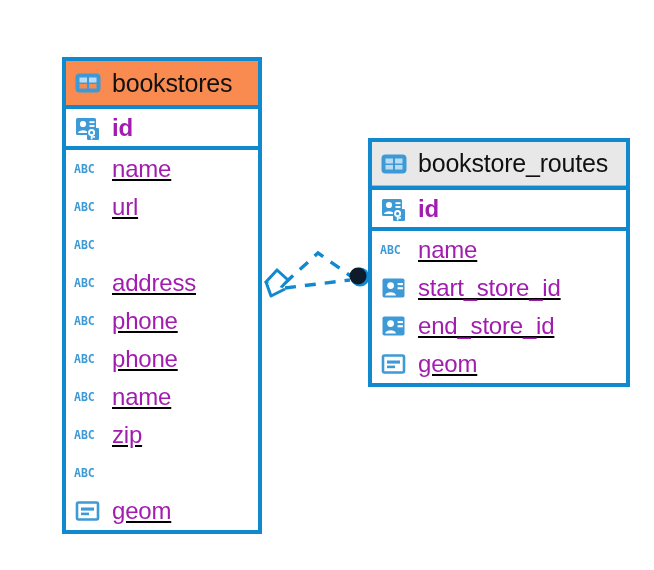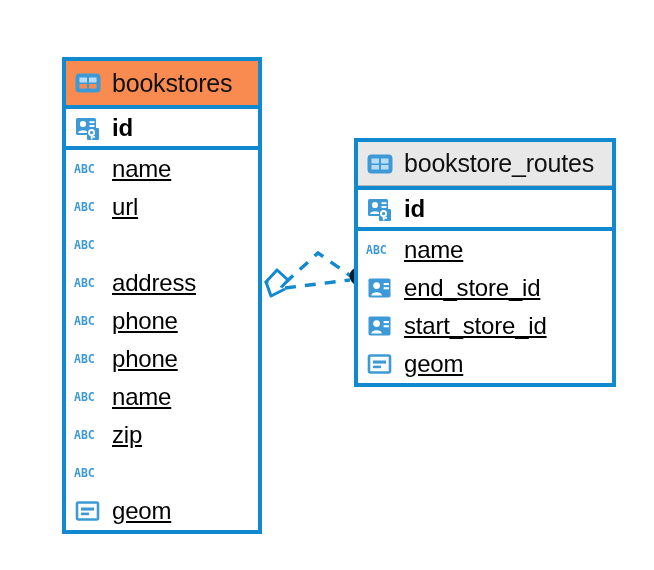--- a/index.html
+++ b/index.html
@@ -66,21 +66,21 @@
     display: flex;
     align-items: center;
     box-sizing: border-box;
     height: 38px;
     padding: 0 8px 0 7px;
     background: #ffffff;
     text-decoration: underline;
   }
   .field-label {
     font-size: 24px;
-    color: #000000;
+    color: #a21caf;
     margin-left: 9px;
     white-space: nowrap;
     letter-spacing: -0.2px;
   }
 
   .icon {
     display: inline-flex;
     align-items: center;
     justify-content: center;
     flex: 0 0 auto;
@@ -237,21 +237,21 @@
         <svg width="26" height="22" viewBox="0 0 26 22" xmlns="http://www.w3.org/2000/svg">
           <rect x="2" y="2.5" width="21" height="17" rx="1.5" fill="#ffffff" stroke="#3d9ad6" stroke-width="2.6"></rect>
           <rect x="6" y="7.5" width="13" height="3.1" fill="#3d9ad6"></rect>
           <rect x="6" y="12.6" width="8" height="2.6" fill="#3d9ad6"></rect>
         </svg>
       </span>
       <span class="field-label">geom</span>
     </div>
   </div>
 
-  <div class="entity" id="table-bookstore-routes" style="left:354px; top:138px; width:262px;">
+  <div class="entity" id="table-bookstore-routes" style="left:368px; top:138px; width:262px;">
 
     <div class="entity-header gray">
       <span class="icon">
         <svg width="28" height="28" viewBox="0 0 28 28" xmlns="http://www.w3.org/2000/svg">
           <rect x="2.5" y="5.5" width="23" height="17" rx="3" ry="3" fill="#3d9ad6" stroke="#3d9ad6" stroke-width="2"></rect>
           <rect x="5.5" y="8.5" width="7.5" height="5" fill="#b9dcf2"></rect>
           <rect x="15" y="8.5" width="7.5" height="5" fill="#b9dcf2"></rect>
           <rect x="5.5" y="15" width="7.5" height="4.5" fill="#b9dcf2"></rect>
           <rect x="15" y="15" width="7.5" height="4.5" fill="#b9dcf2"></rect>
         </svg>
@@ -288,34 +288,34 @@
     <div class="field-row">
       <span class="icon">
         <svg width="26" height="24" viewBox="0 0 26 24" xmlns="http://www.w3.org/2000/svg">
           <rect x="1.5" y="2.5" width="22" height="19" rx="1.8" fill="#3d9ad6"></rect>
           <circle cx="9.6" cy="9.6" r="3.4" fill="#ffffff"></circle>
           <path d="M 4.2 19.4 C 4.9 15.1 14.3 15.1 15 19.4 Z" fill="#ffffff"></path>
           <rect x="16.6" y="7" width="5.3" height="2.1" fill="#ffffff"></rect>
           <rect x="16.6" y="11.2" width="5.3" height="2.1" fill="#ffffff"></rect>
         </svg>
       </span>
-      <span class="field-label">end_store_id</span>
+      <span class="field-label">start_store_id</span>
     </div>
 
     <div class="field-row">
       <span class="icon">
         <svg width="26" height="24" viewBox="0 0 26 24" xmlns="http://www.w3.org/2000/svg">
           <rect x="1.5" y="2.5" width="22" height="19" rx="1.8" fill="#3d9ad6"></rect>
           <circle cx="9.6" cy="9.6" r="3.4" fill="#ffffff"></circle>
           <path d="M 4.2 19.4 C 4.9 15.1 14.3 15.1 15 19.4 Z" fill="#ffffff"></path>
           <rect x="16.6" y="7" width="5.3" height="2.1" fill="#ffffff"></rect>
           <rect x="16.6" y="11.2" width="5.3" height="2.1" fill="#ffffff"></rect>
         </svg>
       </span>
-      <span class="field-label">start_store_id</span>
+      <span class="field-label">end_store_id</span>
     </div>
 
     <div class="field-row">
       <span class="icon">
         <svg width="26" height="22" viewBox="0 0 26 22" xmlns="http://www.w3.org/2000/svg">
           <rect x="2" y="2.5" width="21" height="17" rx="1.5" fill="#ffffff" stroke="#3d9ad6" stroke-width="2.6"></rect>
           <rect x="6" y="7.5" width="13" height="3.1" fill="#3d9ad6"></rect>
           <rect x="6" y="12.6" width="8" height="2.6" fill="#3d9ad6"></rect>
         </svg>
       </span>

